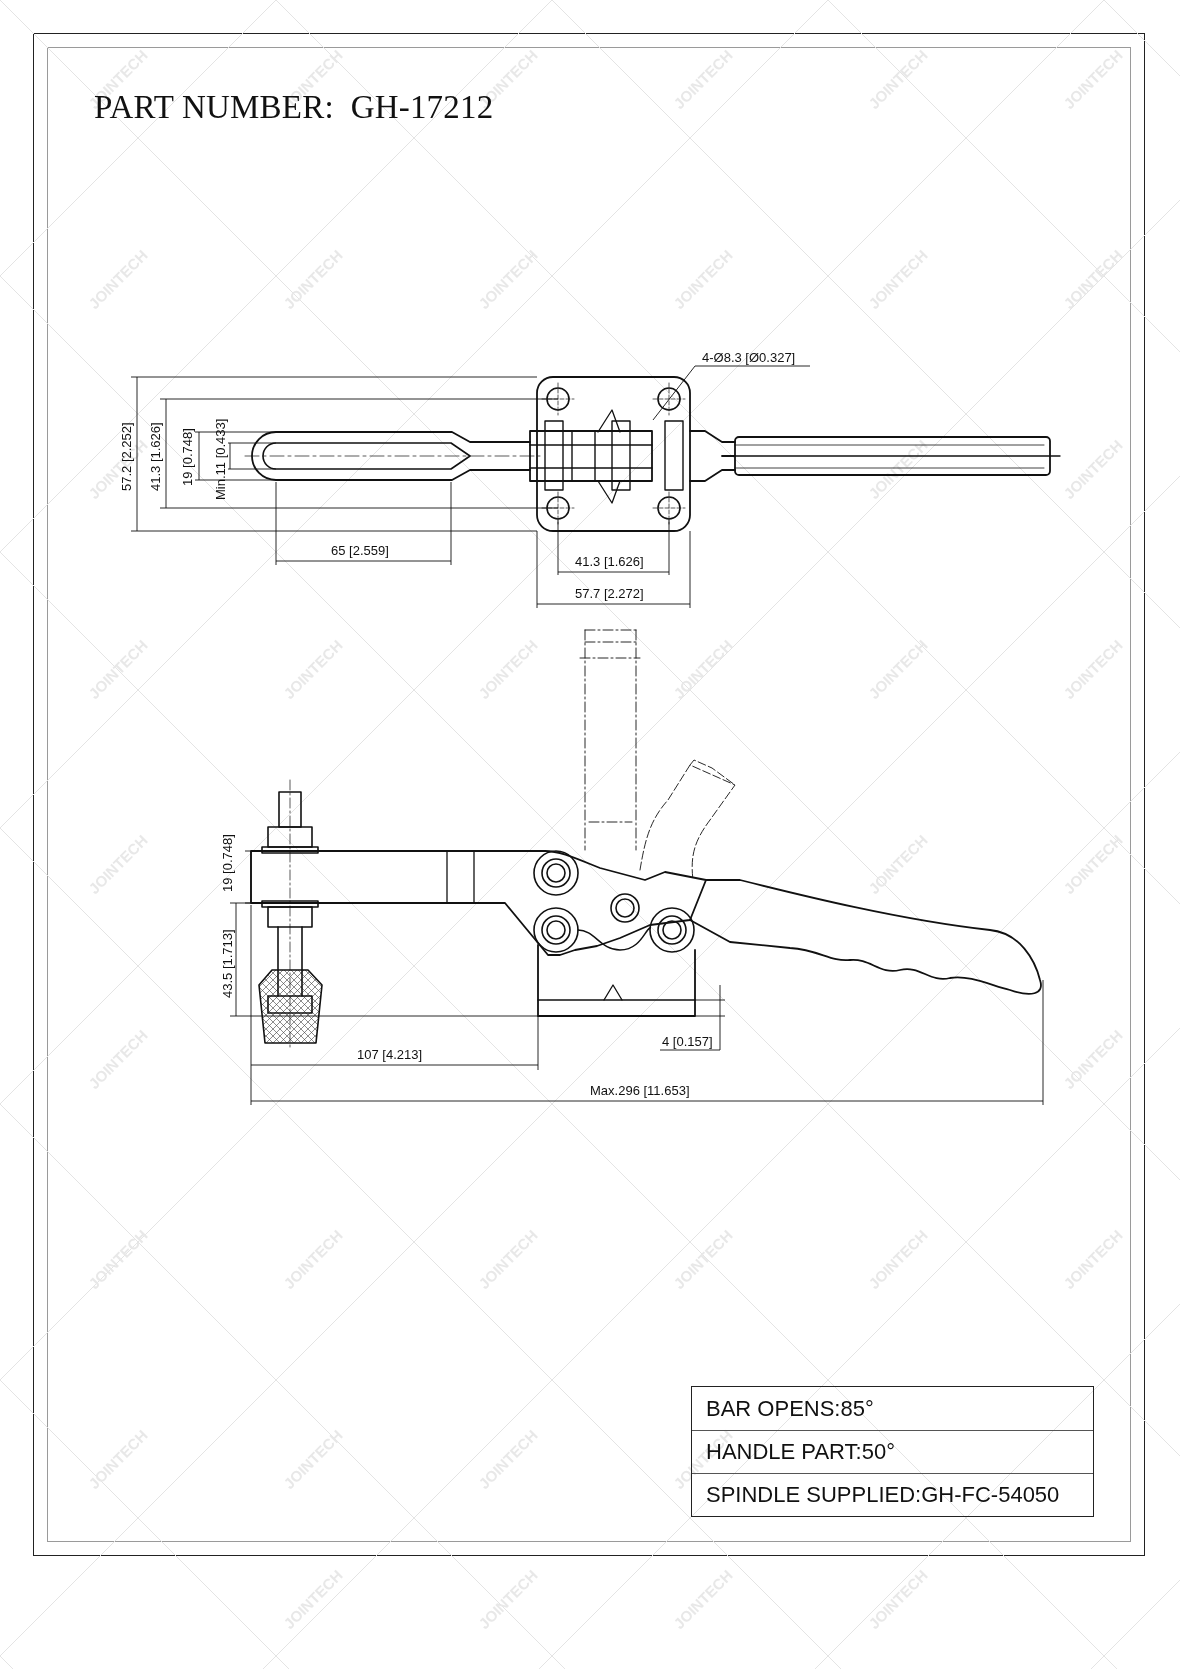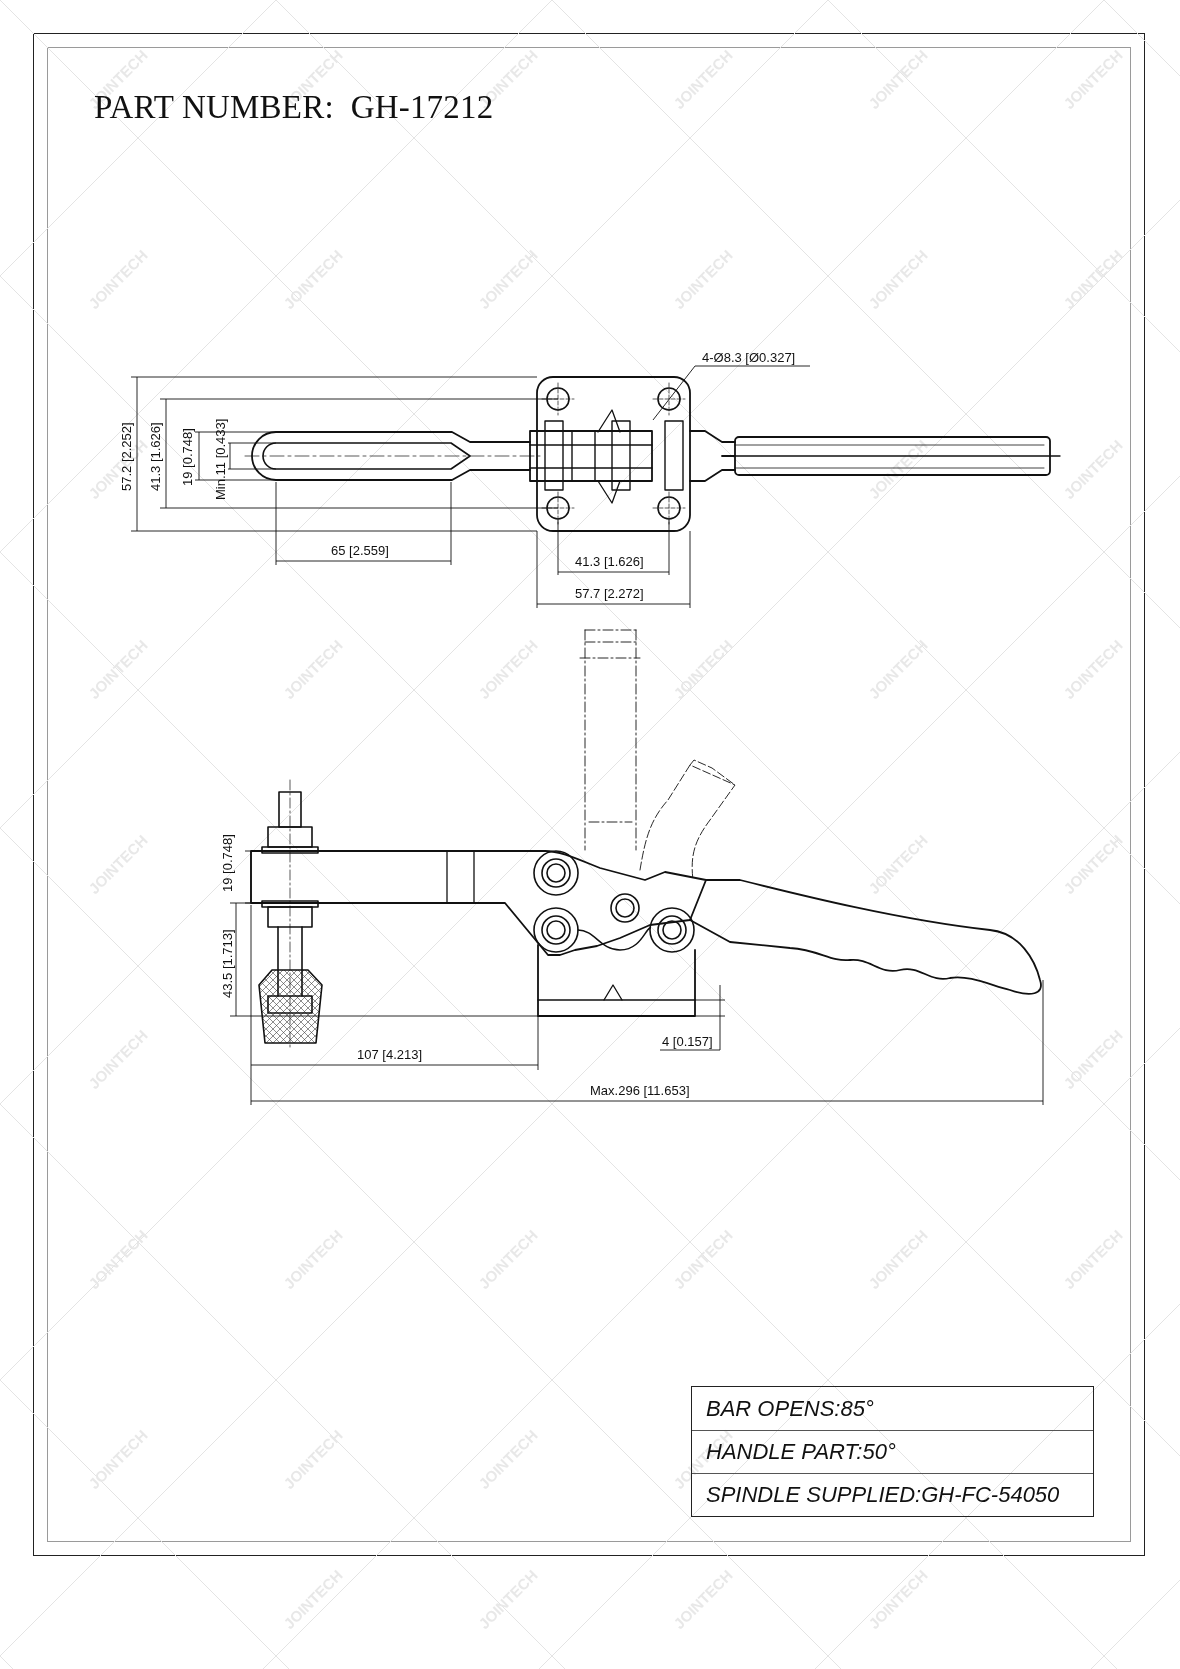--- a/index.html
+++ b/index.html
@@ -3,21 +3,21 @@
 <meta charset="utf-8">
 <style>
   html, body { margin: 0; padding: 0; background: #ffffff; }
   body { width: 1180px; height: 1669px; position: relative; overflow: hidden; font-family: "Liberation Sans", sans-serif; }
   #sheet { position: absolute; left: 0; top: 0; width: 1180px; height: 1669px; }
   .outer-frame { position: absolute; left: 33px; top: 33px; width: 1112px; height: 1523px; border: 1.5px solid #222; box-sizing: border-box; }
   .inner-frame { position: absolute; left: 47px; top: 47px; width: 1084px; height: 1495px; border: 1px solid #9a9a9a; box-sizing: border-box; }
   .part-number { position: absolute; left: 94px; top: 89px; font-family: "Liberation Serif", serif; font-size: 33px; color: #111; letter-spacing: 0.2px; white-space: pre; }
   svg text { font-family: "Liberation Sans", sans-serif; }
   .spec-table { position: absolute; left: 691px; top: 1386px; width: 403px; border: 1.3px solid #222; box-sizing: border-box; }
-  .spec-row { height: 43px; border-top: 1px solid #555; display: flex; align-items: center; padding-left: 14px; font-size: 22px; color: #111; box-sizing: border-box; font-style: italic; }
+  .spec-row { height: 43px; border-top: 1px solid #555; display: flex; align-items: center; padding-left: 14px; font-size: 22px; color: #111; box-sizing: border-box; }
   .spec-row:first-child { border-top: none; }
 </style>
 </head>
 <body>
 
 <div id="sheet">
 
   <div class="outer-frame"></div>
   <div class="inner-frame"></div>
 

